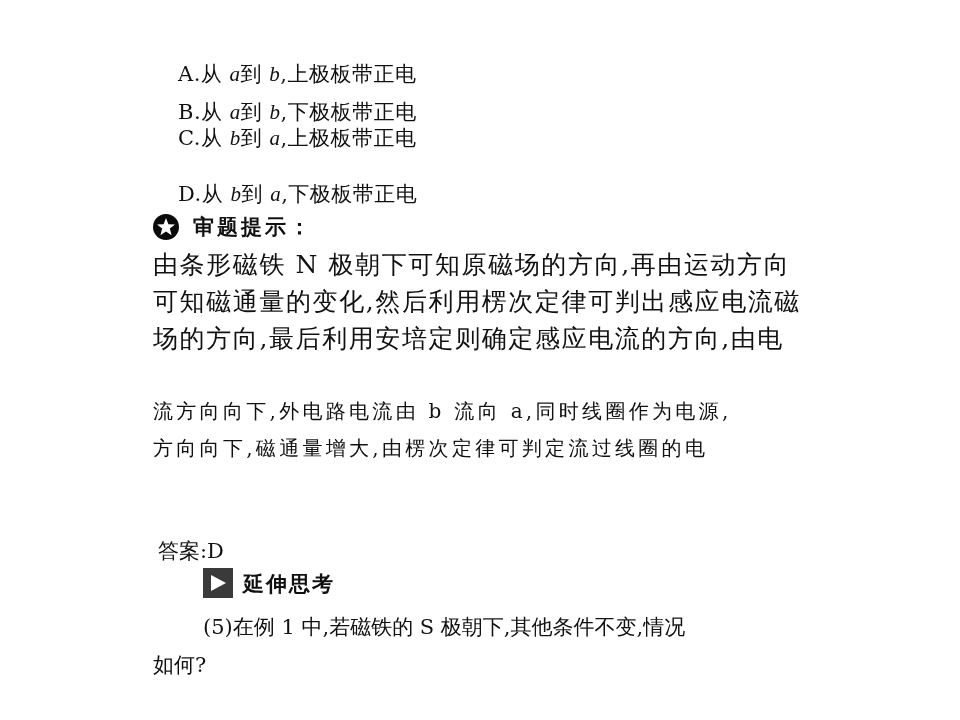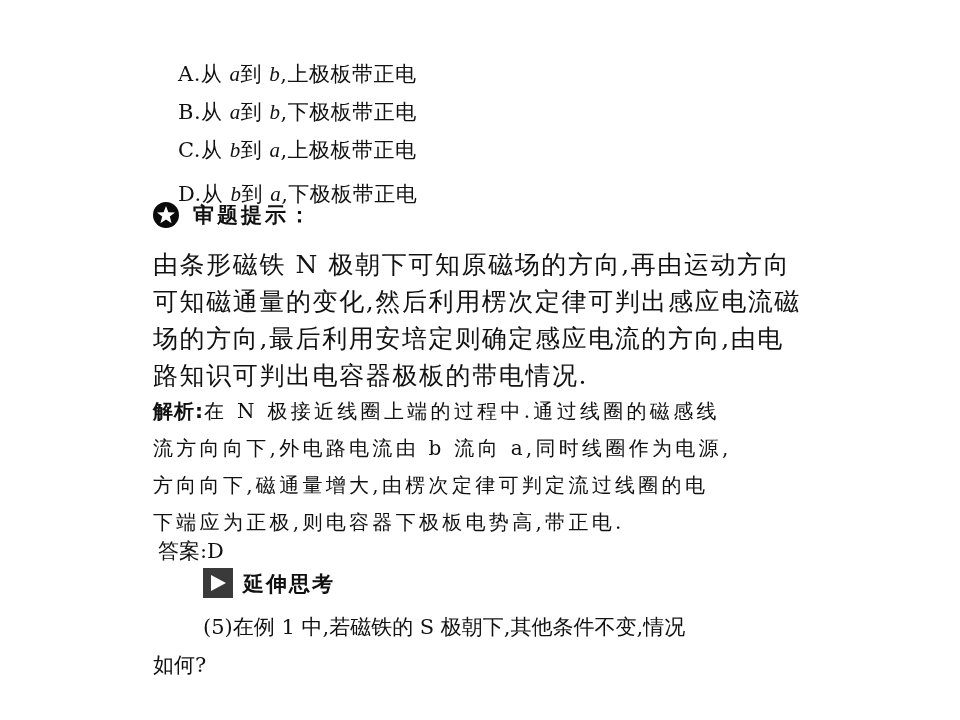--- a/index.html
+++ b/index.html
@@ -19,21 +19,21 @@
       position: absolute;
       white-space: nowrap;
       font-size: 21px;
       line-height: 26px;
     }
     .opt { left: 178px; letter-spacing: 0.5px; }
     .var { font-style: italic; font-family: "Liberation Serif", serif; }
     .hint-head {
       position: absolute;
       left: 153px;
-      top: 200px;
+      top: 212px;
       height: 30px;
       display: flex;
       align-items: center;
     }
     .star-icon {
       width: 26px;
       height: 26px;
       border-radius: 50%;
       background: #0a0a0a;
       display: flex;
@@ -108,21 +108,21 @@
 <div class="line opt" style="top:61px;">
   <span>A.</span><span>从</span>
   <span class="var">a</span><span>到</span>
   <span class="var">b</span><span>,上极板带正电</span>
 </div>
 <div class="line opt" style="top:99px;">
   <span>B.</span><span>从</span>
   <span class="var">a</span><span>到</span>
   <span class="var">b</span><span>,下极板带正电</span>
 </div>
-<div class="line opt" style="top:137px;text-align:center;">
+<div class="line opt" style="top:125px;text-align:center;">
   <span>C.</span><span>从</span>
   <span class="var">b</span><span>到</span>
   <span class="var">a</span><span>,上极板带正电</span>
 </div>
 <div class="line opt" style="top:174px;margin-top:7px;">
   <span>D.</span><span>从</span>
   <span class="var">b</span><span>到</span>
   <span class="var">a</span><span>,下极板带正电</span>
 </div>
 
@@ -132,28 +132,25 @@
       <polygon points="10,1 12.4,7.3 19,7.5 13.8,11.6 15.6,18.2 10,14.4 4.4,18.2 6.2,11.6 1,7.5 7.6,7.3" fill="#ffffff"></polygon>
     </svg>
   </span>
   <span class="head-title">审题提示：</span>
 </div>
 
 <div class="para para1">
   <div>由条形磁铁 N 极朝下可知原磁场的方向,再由运动方向</div>
   <div>可知磁通量的变化,然后利用楞次定律可判出感应电流磁</div>
   <div>场的方向,最后利用安培定则确定感应电流的方向,由电</div>
-  <div>路知识可判出电容器极板的带电情况.</div>
 </div>
 
 <div class="para para2">
-  <div><span class="bold-label">解析</span><span class="bold-label">:</span><span>在 N 极接近线圈上端的过程中.通过线圈的磁感线</span></div>
   <div>流方向向下,外电路电流由 b 流向 a,同时线圈作为电源,</div>
   <div>方向向下,磁通量增大,由楞次定律可判定流过线圈的电</div>
-  <div>下端应为正极,则电容器下极板电势高,带正电.</div>
 </div>
 
 <div class="answer">
   <span>答案</span><span>:D</span>
 </div>
 
 <div class="ext-head">
   <span class="play-icon">
     <svg width="20" height="20" viewBox="0 0 20 20">
       <polygon points="3,2 18,10 3,18" fill="#ffffff"></polygon>

